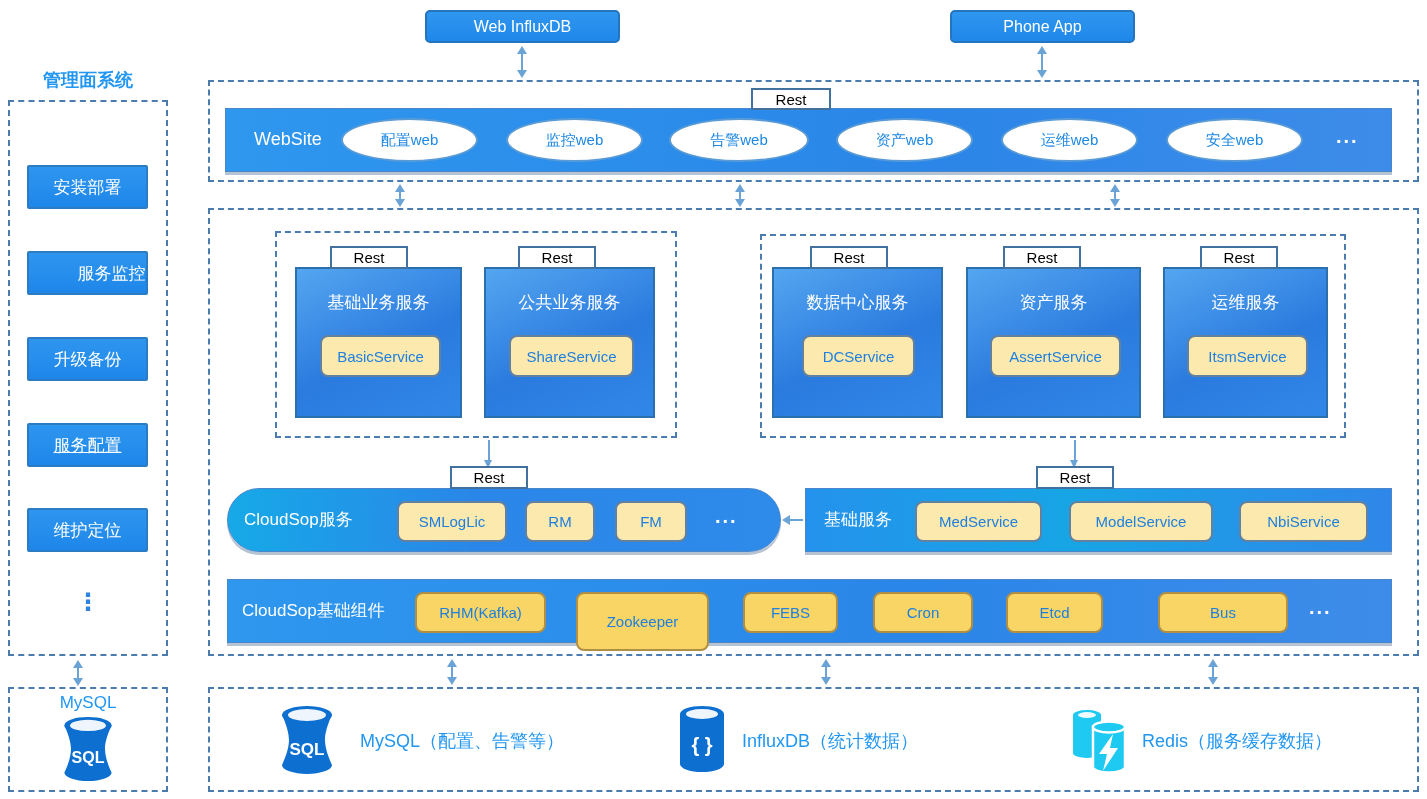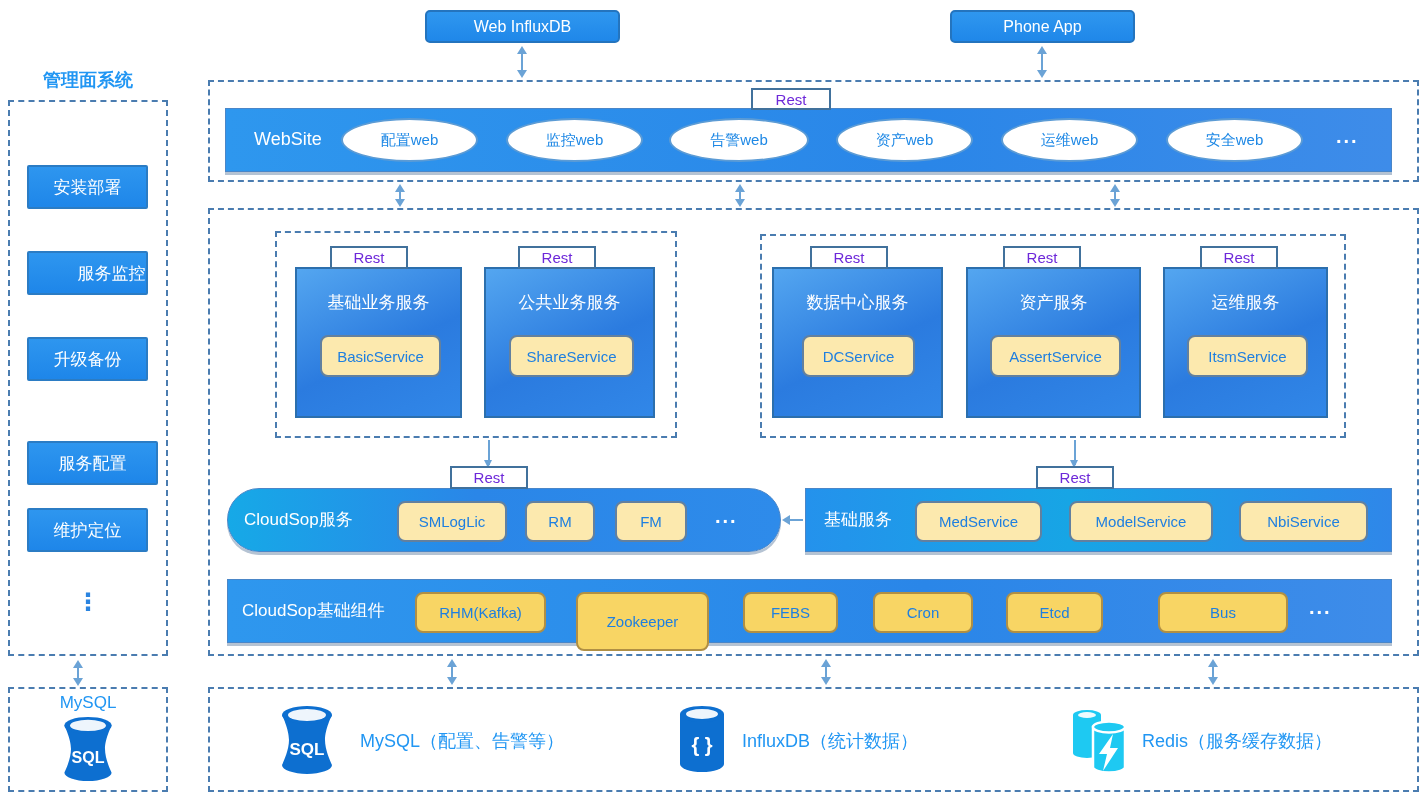--- a/index.html
+++ b/index.html
@@ -16,21 +16,21 @@
   .side-btn{background:linear-gradient(180deg,#2e96ef,#1e86e9);border:2px solid #2b7cc4;border-radius:2px;color:#fff;font-size:17px;}
   .bar{border:1px solid #4a86c8;box-shadow:0 3px 0 rgba(42,82,130,.35);color:#fff;}
   .bar-grad1{background:linear-gradient(90deg,#16a9e7 0%,#2a86e8 45%,#2e8bea 100%);}
   .bar-grad2{background:linear-gradient(90deg,#2492ec 0%,#17a5e5 45%,#2f87e9 100%);}
   .bar-grad3{background:linear-gradient(90deg,#2e97ee 0%,#2a86e8 60%,#3e8ce9 100%);}
   .bar-label{color:#fff;font-size:17px;white-space:nowrap;}
 
   .svc-box{background:linear-gradient(155deg,#54a6f0 0%,#2b7bdf 55%,#3187e8 100%);border:2px solid #2c6fad;color:#fff;}
   .svc-title{position:absolute;left:0;right:0;top:22px;text-align:center;font-size:17px;color:#fff;}
 
-  .rest-tab{background:#fff;border:2px solid #41719c;color:#6d28d9;font-size:15px;z-index:6;}
+  .rest-tab{background:#fff;border:2px solid #41719c;color:#000000;font-size:15px;z-index:6;}
 
   .chip{background:#fce9ae;border:2px solid #62809f;border-radius:8px;color:#1e7fe0;font-size:15px;white-space:nowrap;}
   .chip-gold{background:#f8d564;border:2px solid #b08f44;border-radius:8px;color:#1e7fe0;font-size:15px;white-space:nowrap;}
 
   .oval{background:#fff;border:2px solid #5b9bd5;border-radius:50%;color:#1e88e5;font-size:15px;}
 
   .blue-text{color:#2196f3;}
   .ellipsis-w{color:#fff;font-size:20px;font-weight:bold;letter-spacing:2px;}
 
   
@@ -47,21 +47,21 @@
 
 <div class="canvas">
 
   <div class="abs blue-text" style="left:8px;top:68px;width:160px;text-align:center;font-size:18px;font-weight:bold;">管理面系统</div>
 
   <div class="abs dashed" style="left:8px;top:100px;width:160px;height:556px;"></div>
 
   <div class="abs side-btn flexc" style="left:27px;top:165px;width:121px;height:44px;">安装部署</div>
   <div class="abs side-btn flexc" style="left:27px;top:251px;width:121px;height:44px;padding-left:48px;">服务监控</div>
   <div class="abs side-btn flexc" style="left:27px;top:337px;width:121px;height:44px;">升级备份</div>
-  <div class="abs side-btn flexc" style="left:27px;top:441px;width:131px;height:44px;">服务配置</div>
+  <div class="abs side-btn flexc" style="left:27px;top:423px;width:121px;height:44px;text-decoration:underline;">服务配置</div>
   <div class="abs side-btn flexc" style="left:27px;top:508px;width:121px;height:44px;">维护定位</div>
 
   <div class="abs" style="left:8px;top:588px;width:160px;text-align:center;font-size:24px;font-weight:bold;color:#2a84e0;">⋮</div>
 
   <div class="av" style="left:77px;top:662px;height:22px;"></div>
 
   <div class="abs dashed" style="left:8px;top:687px;width:160px;height:105px;">
     <div style="text-align:center;margin-top:4px;font-size:17px;color:#2196f3;">MySQL</div>
     <svg viewBox="0 0 62 72" width="62" height="68" style="display:block;margin:2px auto 0;">
       <path d="M6,11 C6,11 13,25 13,36 C13,47 6,61 6,61 A25,9 0 0 0 56,61 C56,61 49,47 49,36 C49,25 56,11 56,11 Z" fill="#0d6fd0"></path>

